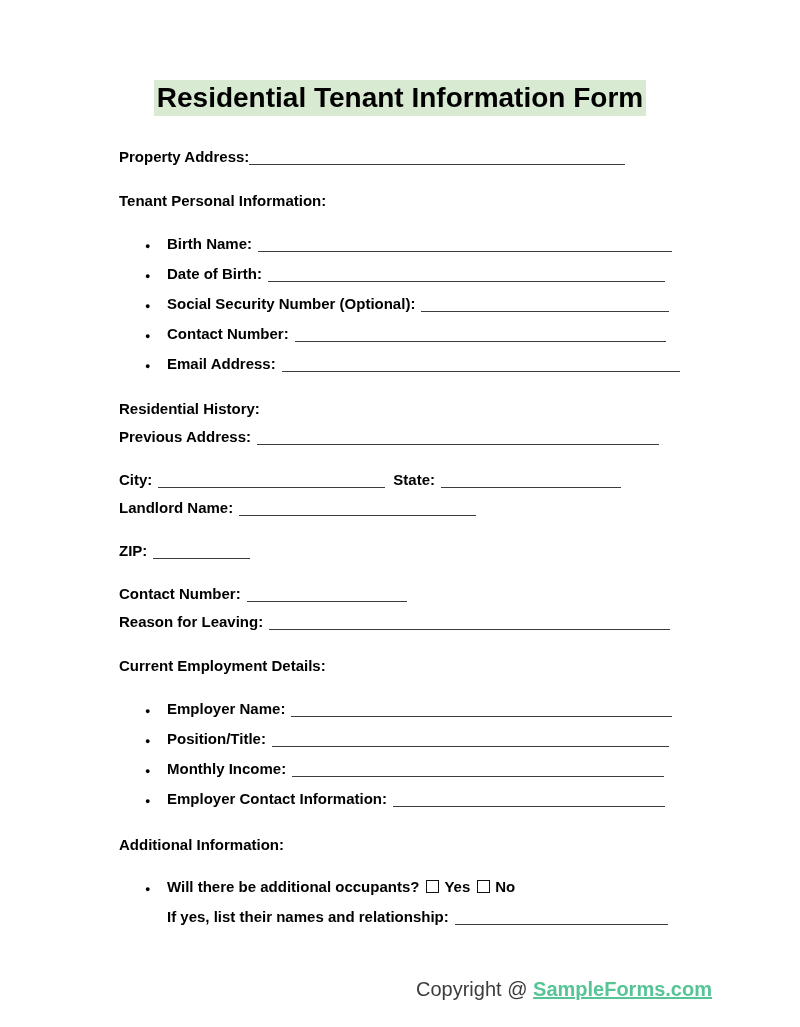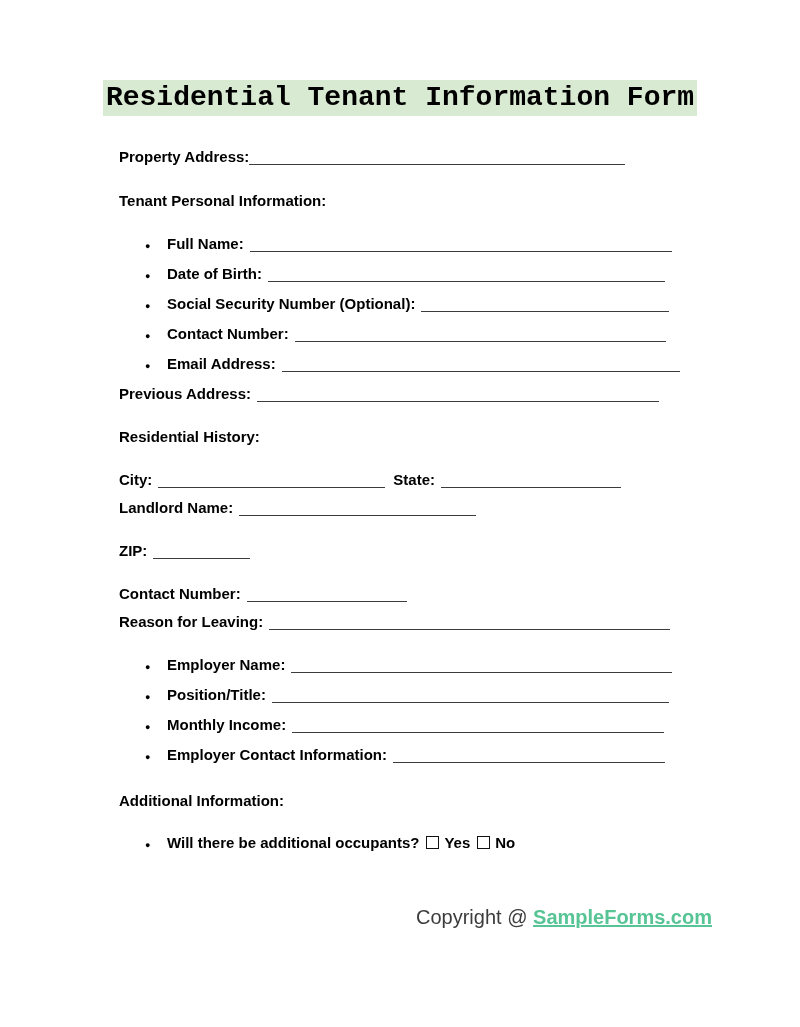--- a/index.html
+++ b/index.html
@@ -17,21 +17,20 @@
     overflow:hidden;
   }
   .page{width:800px;height:1027px;padding-top:80px;}
   .title-wrap{text-align:center;}
   .title{
     display:inline-block;
     font-size:28px;font-weight:bold;
     background:var(--highlight);
     padding:2px 3px;
     line-height:1.15;
-    font-family:Liberation Mono, monospace;
   }
   .content{padding:0 119px;margin-top:27px;}
   .line{
     display:flex;align-items:baseline;
     line-height:28px;font-size:15px;font-weight:bold;
   }
   .mt-p{margin-top:15px;}
   .mt-s{margin-top:16px;}
   .heading{display:block;}
   .lbl{white-space:nowrap;}
@@ -88,21 +87,21 @@
 
     <div class="line">
       <span class="lbl">Property Address:</span>
       <span class="blank grow tight" style="margin-right:56px"></span>
     </div>
 
     <div class="line heading mt-s">Tenant Personal Information:</div>
 
     <div class="line bullet-row mt-p">
       <span class="bullet">●</span>
-      <span class="lbl">Full Name:</span>
+      <span class="lbl">Birth Name:</span>
       <span class="blank grow" style="margin-right:9px"></span>
     </div>
     <div class="line bullet-row">
       <span class="bullet">●</span>
       <span class="lbl">Date of Birth:</span>
       <span class="blank grow" style="margin-right:16px"></span>
     </div>
     <div class="line bullet-row">
       <span class="bullet">●</span>
       <span class="lbl">Social Security Number (Optional):</span>
@@ -112,25 +111,25 @@
       <span class="bullet">●</span>
       <span class="lbl">Contact Number:</span>
       <span class="blank grow" style="margin-right:15px"></span>
     </div>
     <div class="line bullet-row">
       <span class="bullet">●</span>
       <span class="lbl">Email Address:</span>
       <span class="blank grow" style="margin-right:1px"></span>
     </div>
 
+    <div class="line heading mt-p">Residential History:</div>
     <div class="line">
       <span class="lbl">Previous Address:</span>
       <span class="blank grow" style="margin-right:22px"></span>
     </div>
-    <div class="line heading mt-p">Residential History:</div>
 
     <div class="line mt-p">
       <span class="lbl">City:</span>
       <span class="blank" style="width:227px"></span>
       <span class="lbl gap8">State:</span>
       <span class="blank" style="width:180px"></span>
     </div>
 
     <div class="line">
       <span class="lbl">Landlord Name:</span>
@@ -143,20 +142,21 @@
 
     <div class="line mt-p">
       <span class="lbl">Contact Number:</span>
       <span class="blank" style="width:160px"></span>
     </div>
     <div class="line">
       <span class="lbl">Reason for Leaving:</span>
       <span class="blank grow" style="margin-right:11px"></span>
     </div>
 
+    <div class="line heading mt-s">Current Employment Details:</div>
 
     <div class="line bullet-row mt-p">
       <span class="bullet">●</span>
       <span class="lbl">Employer Name:</span>
       <span class="blank grow" style="margin-right:9px"></span>
     </div>
     <div class="line bullet-row">
       <span class="bullet">●</span>
       <span class="lbl">Position/Title:</span>
       <span class="blank grow" style="margin-right:12px"></span>
@@ -175,20 +175,24 @@
     <div class="line heading mt-s">Additional Information:</div>
 
     <div class="line bullet-row" style="margin-top:14px">
       <span class="bullet">●</span>
       <span class="lbl">Will there be additional occupants?</span>
       <span class="checkbox"></span>
       <span class="cb-label">Yes</span>
       <span class="checkbox"></span>
       <span class="cb-label">No</span>
     </div>
+    <div class="line indent-row">
+      <span class="lbl">If yes, list their names and relationship:</span>
+      <span class="blank grow" style="margin-right:13px"></span>
+    </div>
 
   </div>
 
   <div class="footer">
     <span>Copyright @</span>
     <span class="link">SampleForms.com</span>
   </div>
 
 </div>
 

